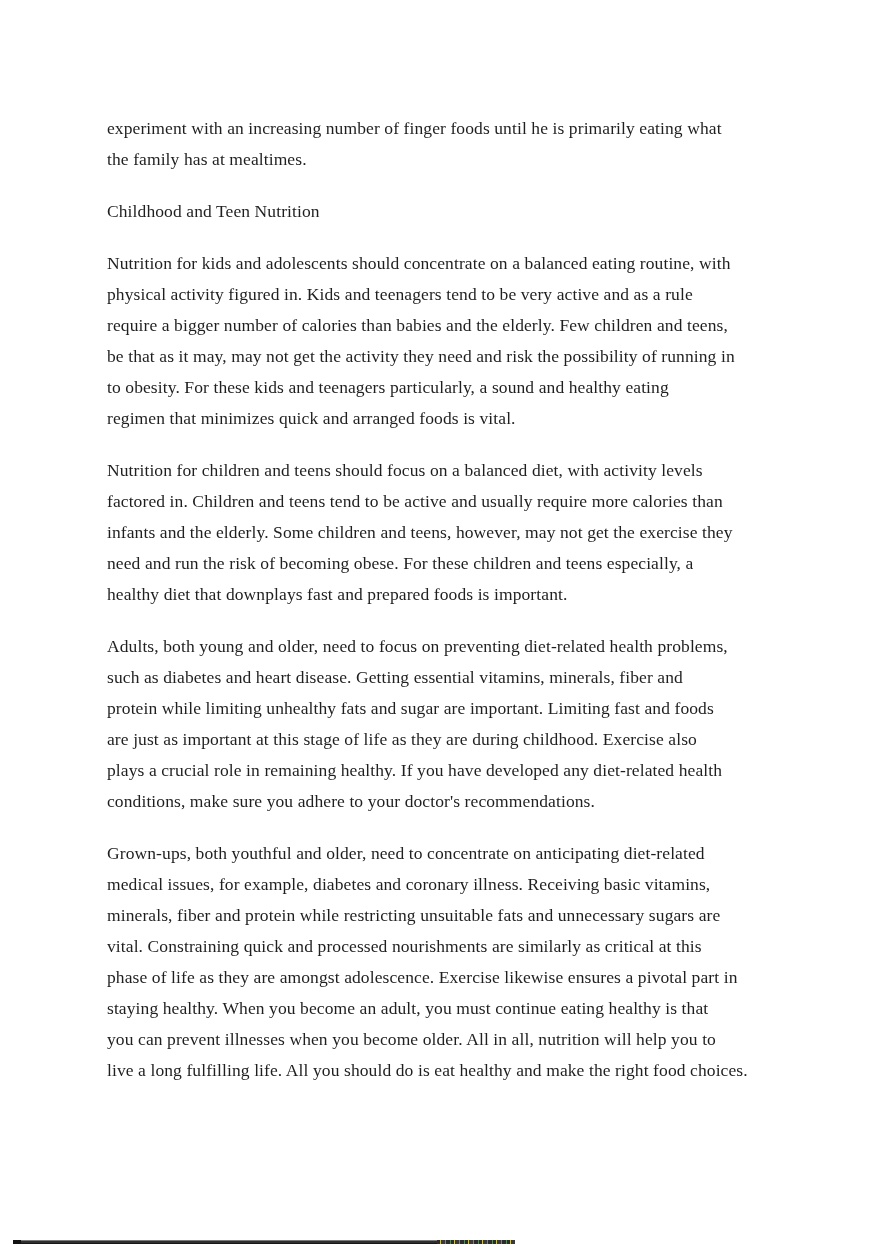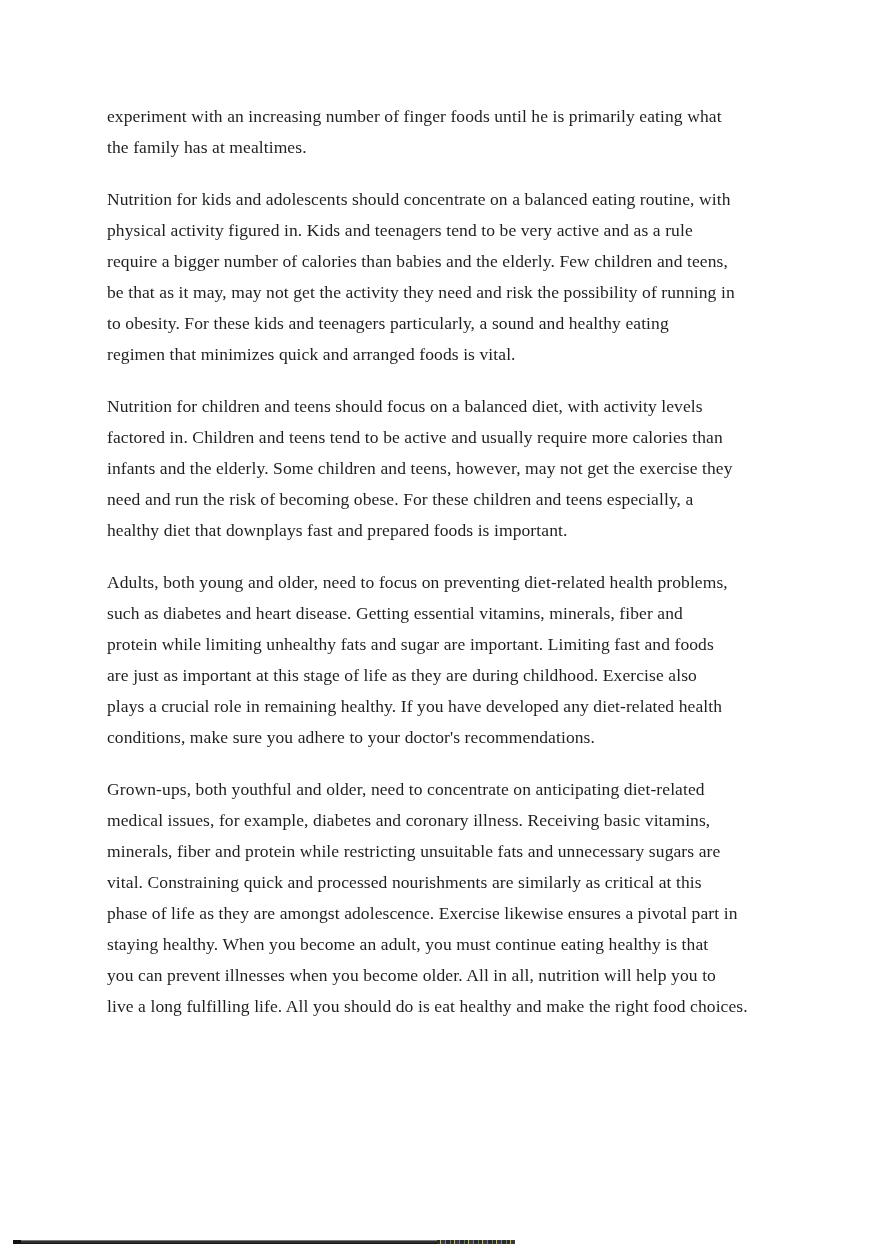--- a/index.html
+++ b/index.html
@@ -15,21 +15,21 @@
     overflow: hidden;
     font-family: "Liberation Serif", "DejaVu Serif", serif;
   }
   .content {
     position: absolute;
     top: 101px;
     left: 107px;
     width: 670px;
   }
   .para, .heading {
-    margin: 0 0 21px 0;
+    margin: 12px 0 21px 0;
     font-size: 17.5px;
     line-height: 31px;
     color: #1f1f1f;
     white-space: pre-line;
     letter-spacing: 0.1px;
   }
   .heading {
     white-space: normal;
   }
   
@@ -66,20 +66,21 @@
 </style>
 </head>
 <body>
 
 <div class="page">
   <div class="content">
 
     <p class="para">experiment with an increasing number of finger foods until he is primarily eating what
 the family has at mealtimes.</p>
 
+    <p class="heading">Childhood and Teen Nutrition</p>
 
     <p class="para">Nutrition for kids and adolescents should concentrate on a balanced eating routine, with
 physical activity figured in. Kids and teenagers tend to be very active and as a rule
 require a bigger number of calories than babies and the elderly. Few children and teens,
 be that as it may, may not get the activity they need and risk the possibility of running in
 to obesity. For these kids and teenagers particularly, a sound and healthy eating
 regimen that minimizes quick and arranged foods is vital.</p>
 
     <p class="para">Nutrition for children and teens should focus on a balanced diet, with activity levels
 factored in. Children and teens tend to be active and usually require more calories than

